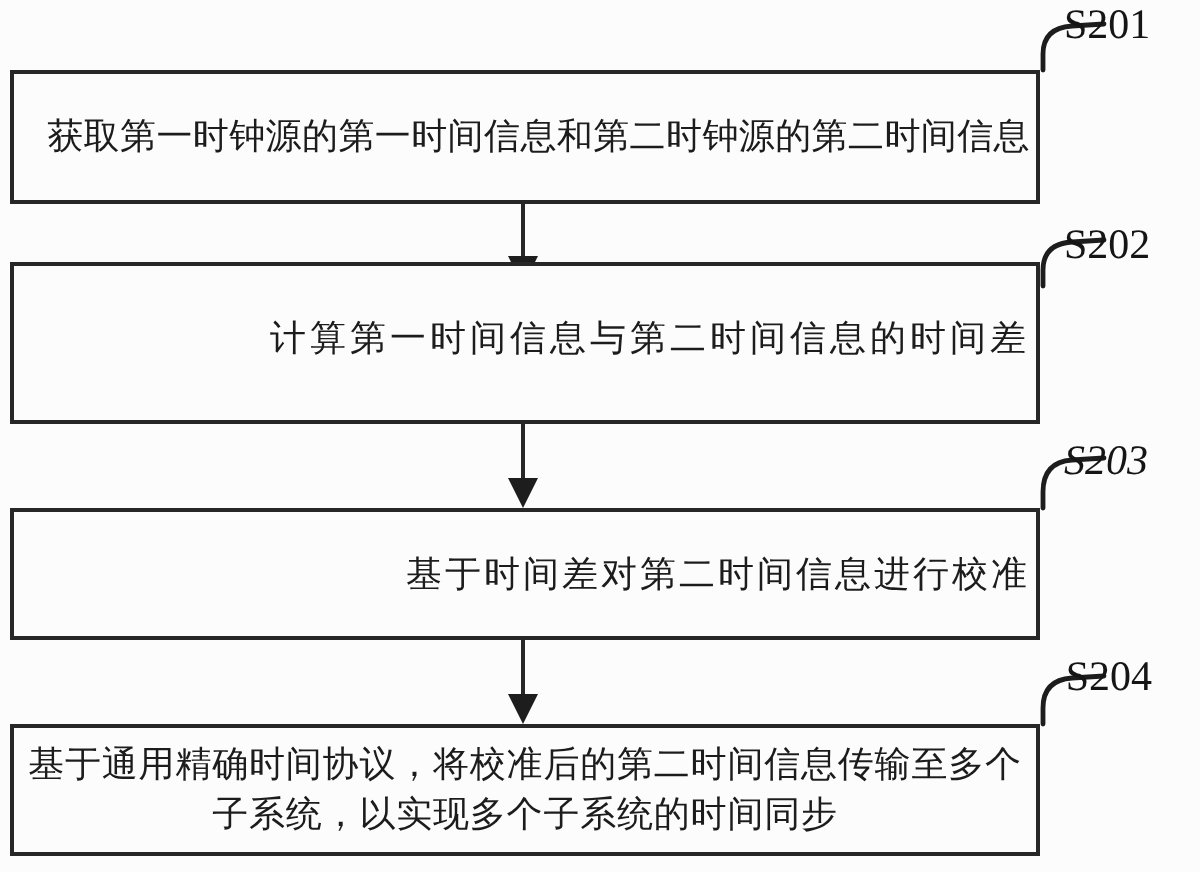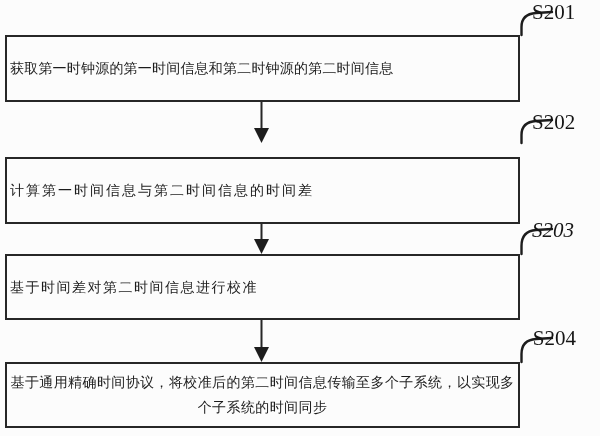--- a/index.html
+++ b/index.html
@@ -25,32 +25,32 @@
   }
   .flow-box {
     position: absolute;
     left: 5px;
     width: 515px;
     box-sizing: border-box;
     border: 2px solid #272727;
     background: #fcfcfc;
     display: flex;
     align-items: center;
-    justify-content: flex-start;
+    justify-content: flex-end;
     text-align: center;
     color: #1c1c1c;
-    font-size: 14px;
+    font-size: 18px;
     line-height: 25px;
   }
   .flow-box .box-text {
     display: block;
     padding: 0 3px;
   }
   .box-1 { top: 35px;  height: 67px; letter-spacing: 0.2px; }
-  .box-2 { top: 157px; height: 67px; letter-spacing: 2px; }
+  .box-2 { top: 131px; height: 81px; letter-spacing: 2px; font-family: Liberation Mono, monospace; }
   .box-3 { top: 254px; height: 66px; letter-spacing: 1.5px; }
   .box-4 { top: 362px; height: 66px; letter-spacing: 0.4px; }
   .step-label {
     position: absolute;
     left: 532px;
     width: 44px;
     height: 22px;
     color: #151515;
     font-size: 21px;
     line-height: 22px;

